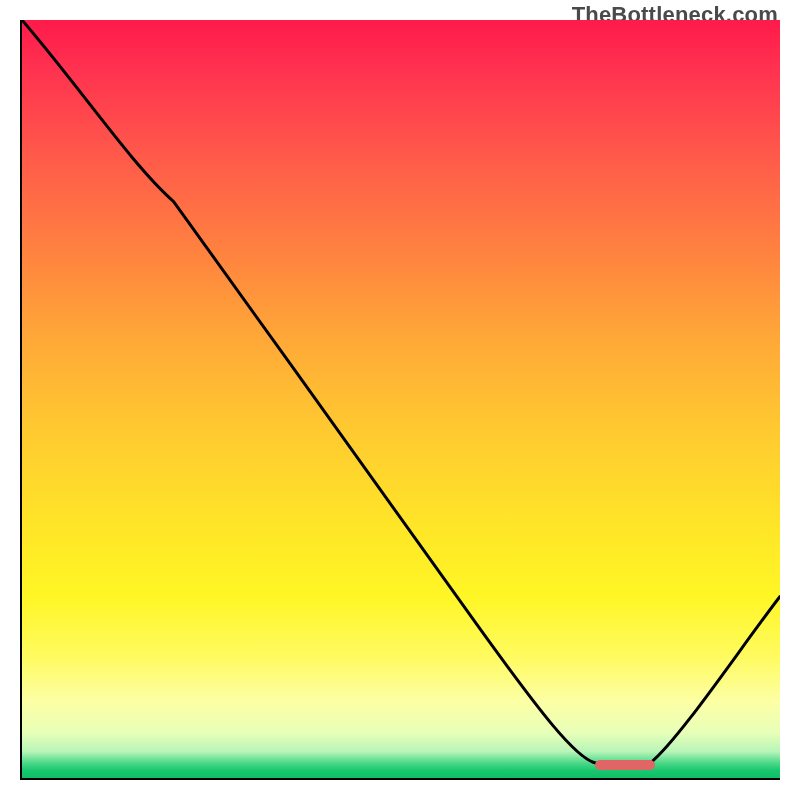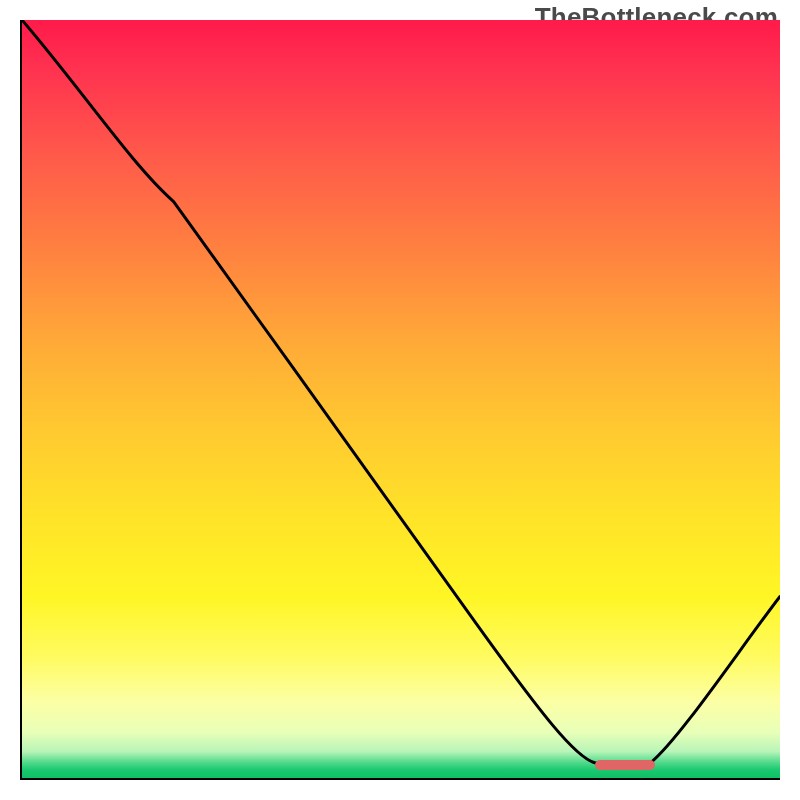--- a/index.html
+++ b/index.html
@@ -48,21 +48,21 @@
       #b8f5b8 96.5%,
       #4dd98a 98%,
       #18c76e 99%,
       #0fbf65 100%
     );
   }
   .watermark {
     position: absolute;
     top: 2px;
     right: 22px;
-    font-size: 26px;
+    font-size: 22px;
     font-weight: bold;
     color: #4a4a4a;
     letter-spacing: 0.2px;
   }
   svg.curve {
     position: absolute;
     left: 0;
     top: 0;
     width: 100%;
     height: 100%;

